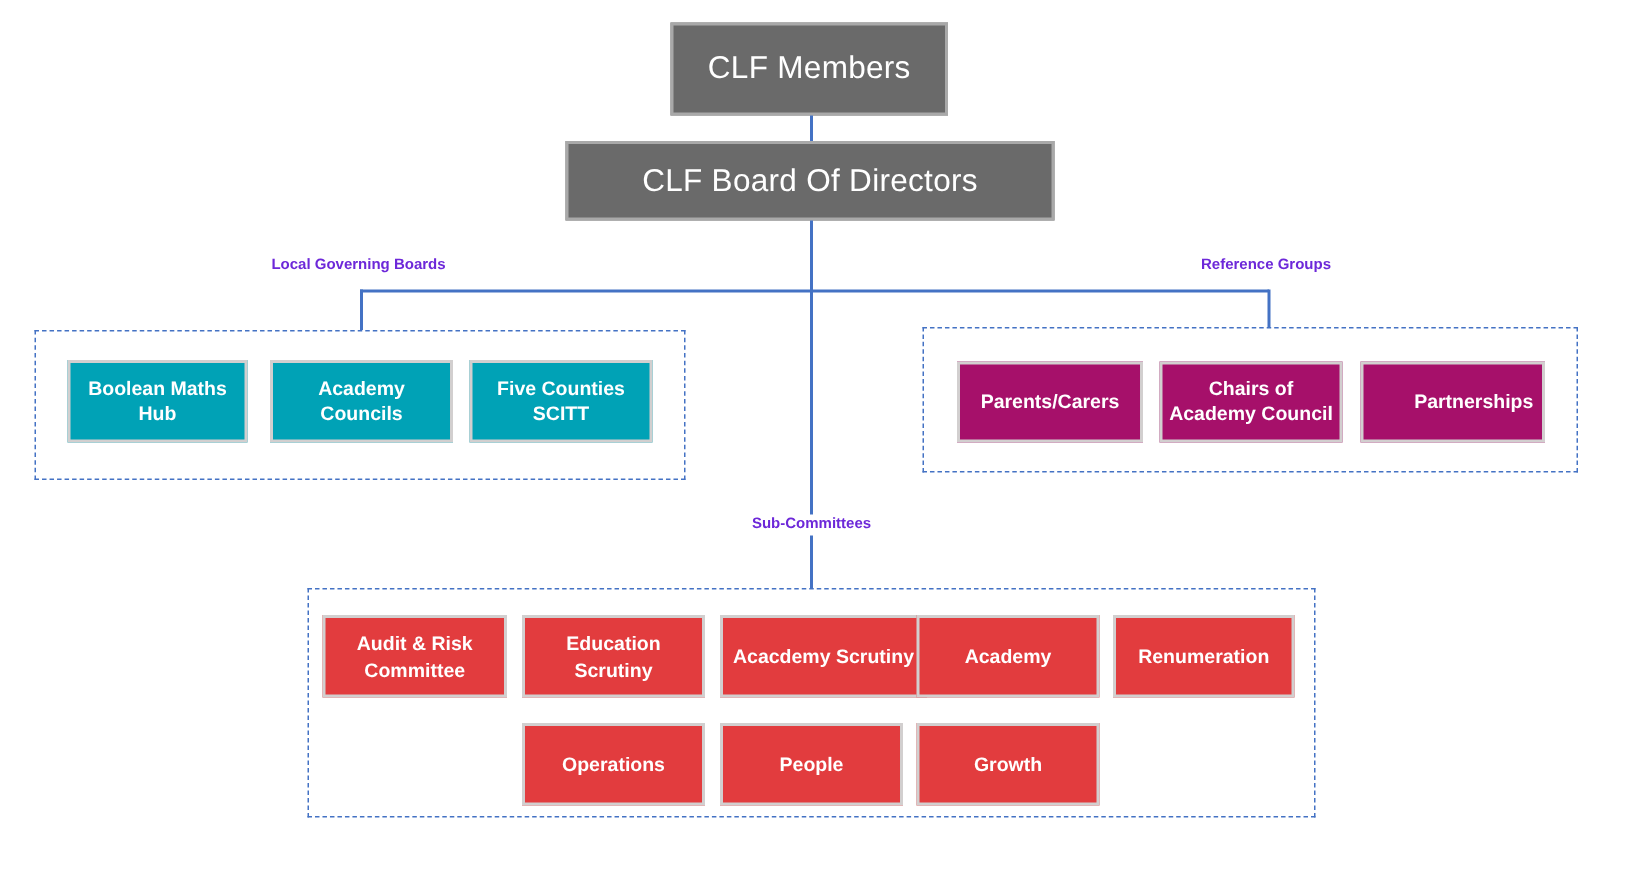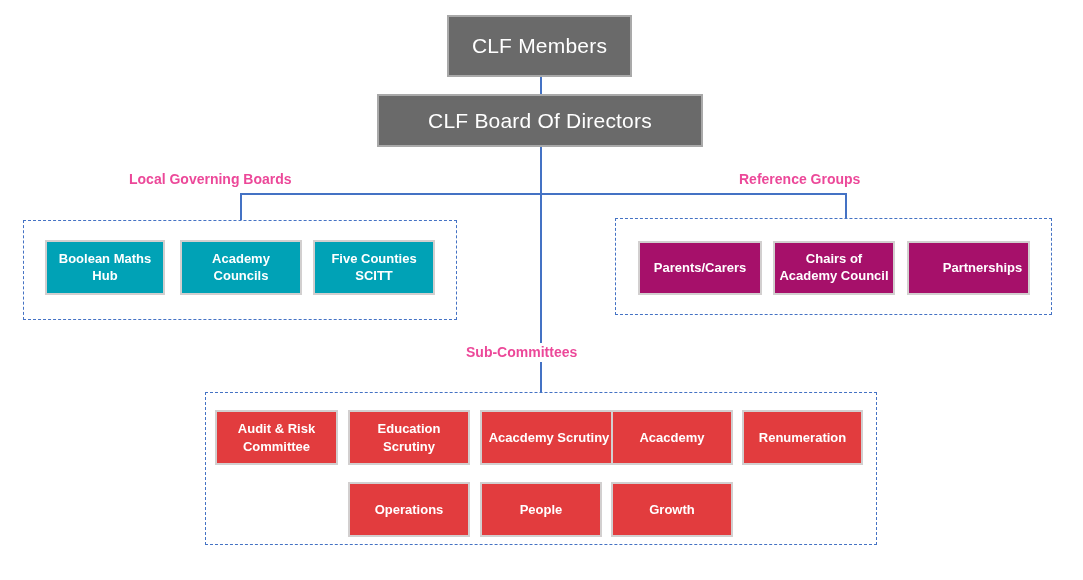--- a/index.html
+++ b/index.html
@@ -57,23 +57,24 @@
     box-sizing: border-box;
     background: transparent;
   }
   .line {
     position: absolute;
     background: #4472C4;
     z-index: 1;
   }
   .sec-label {
     position: absolute;
-    font-size: 14px;
+    font-size: 10px;
     font-weight: 700;
-    color: #ec4899;
+    color: #6d28d9;
+    text-align: center;
     z-index: 2;
   }
   .sec-label.on-line { background: #ffffff; padding: 1px 0 2px 0; }
 </style>
 </head>
 <body>
 
 <div class="stage">
 
   <div class="line" style="left:540px; top:77px; width:1.5px; height:17px;"></div>
@@ -125,21 +126,21 @@
   <div class="node red-box" style="left:215px; top:410px; width:123px; height:55px;">
     <span>Audit &amp; Risk Committee</span>
   </div>
   <div class="node red-box" style="left:348px; top:410px; width:122px; height:55px;">
     <span>Education Scrutiny</span>
   </div>
   <div class="node red-box" style="left:480px; top:410px; width:138px; height:55px;">
     <span>Acacdemy Scrutiny</span>
   </div>
   <div class="node red-box" style="left:611px; top:410px; width:122px; height:55px;">
-    <span>Acacdemy</span>
+    <span>Academy</span>
   </div>
   <div class="node red-box" style="left:742px; top:410px; width:121px; height:55px;">
     <span>Renumeration</span>
   </div>
   <div class="node red-box" style="left:348px; top:482px; width:122px; height:55px;">
     <span>Operations</span>
   </div>
   <div class="node red-box" style="left:480px; top:482px; width:122px; height:55px;">
     <span>People</span>
   </div>

